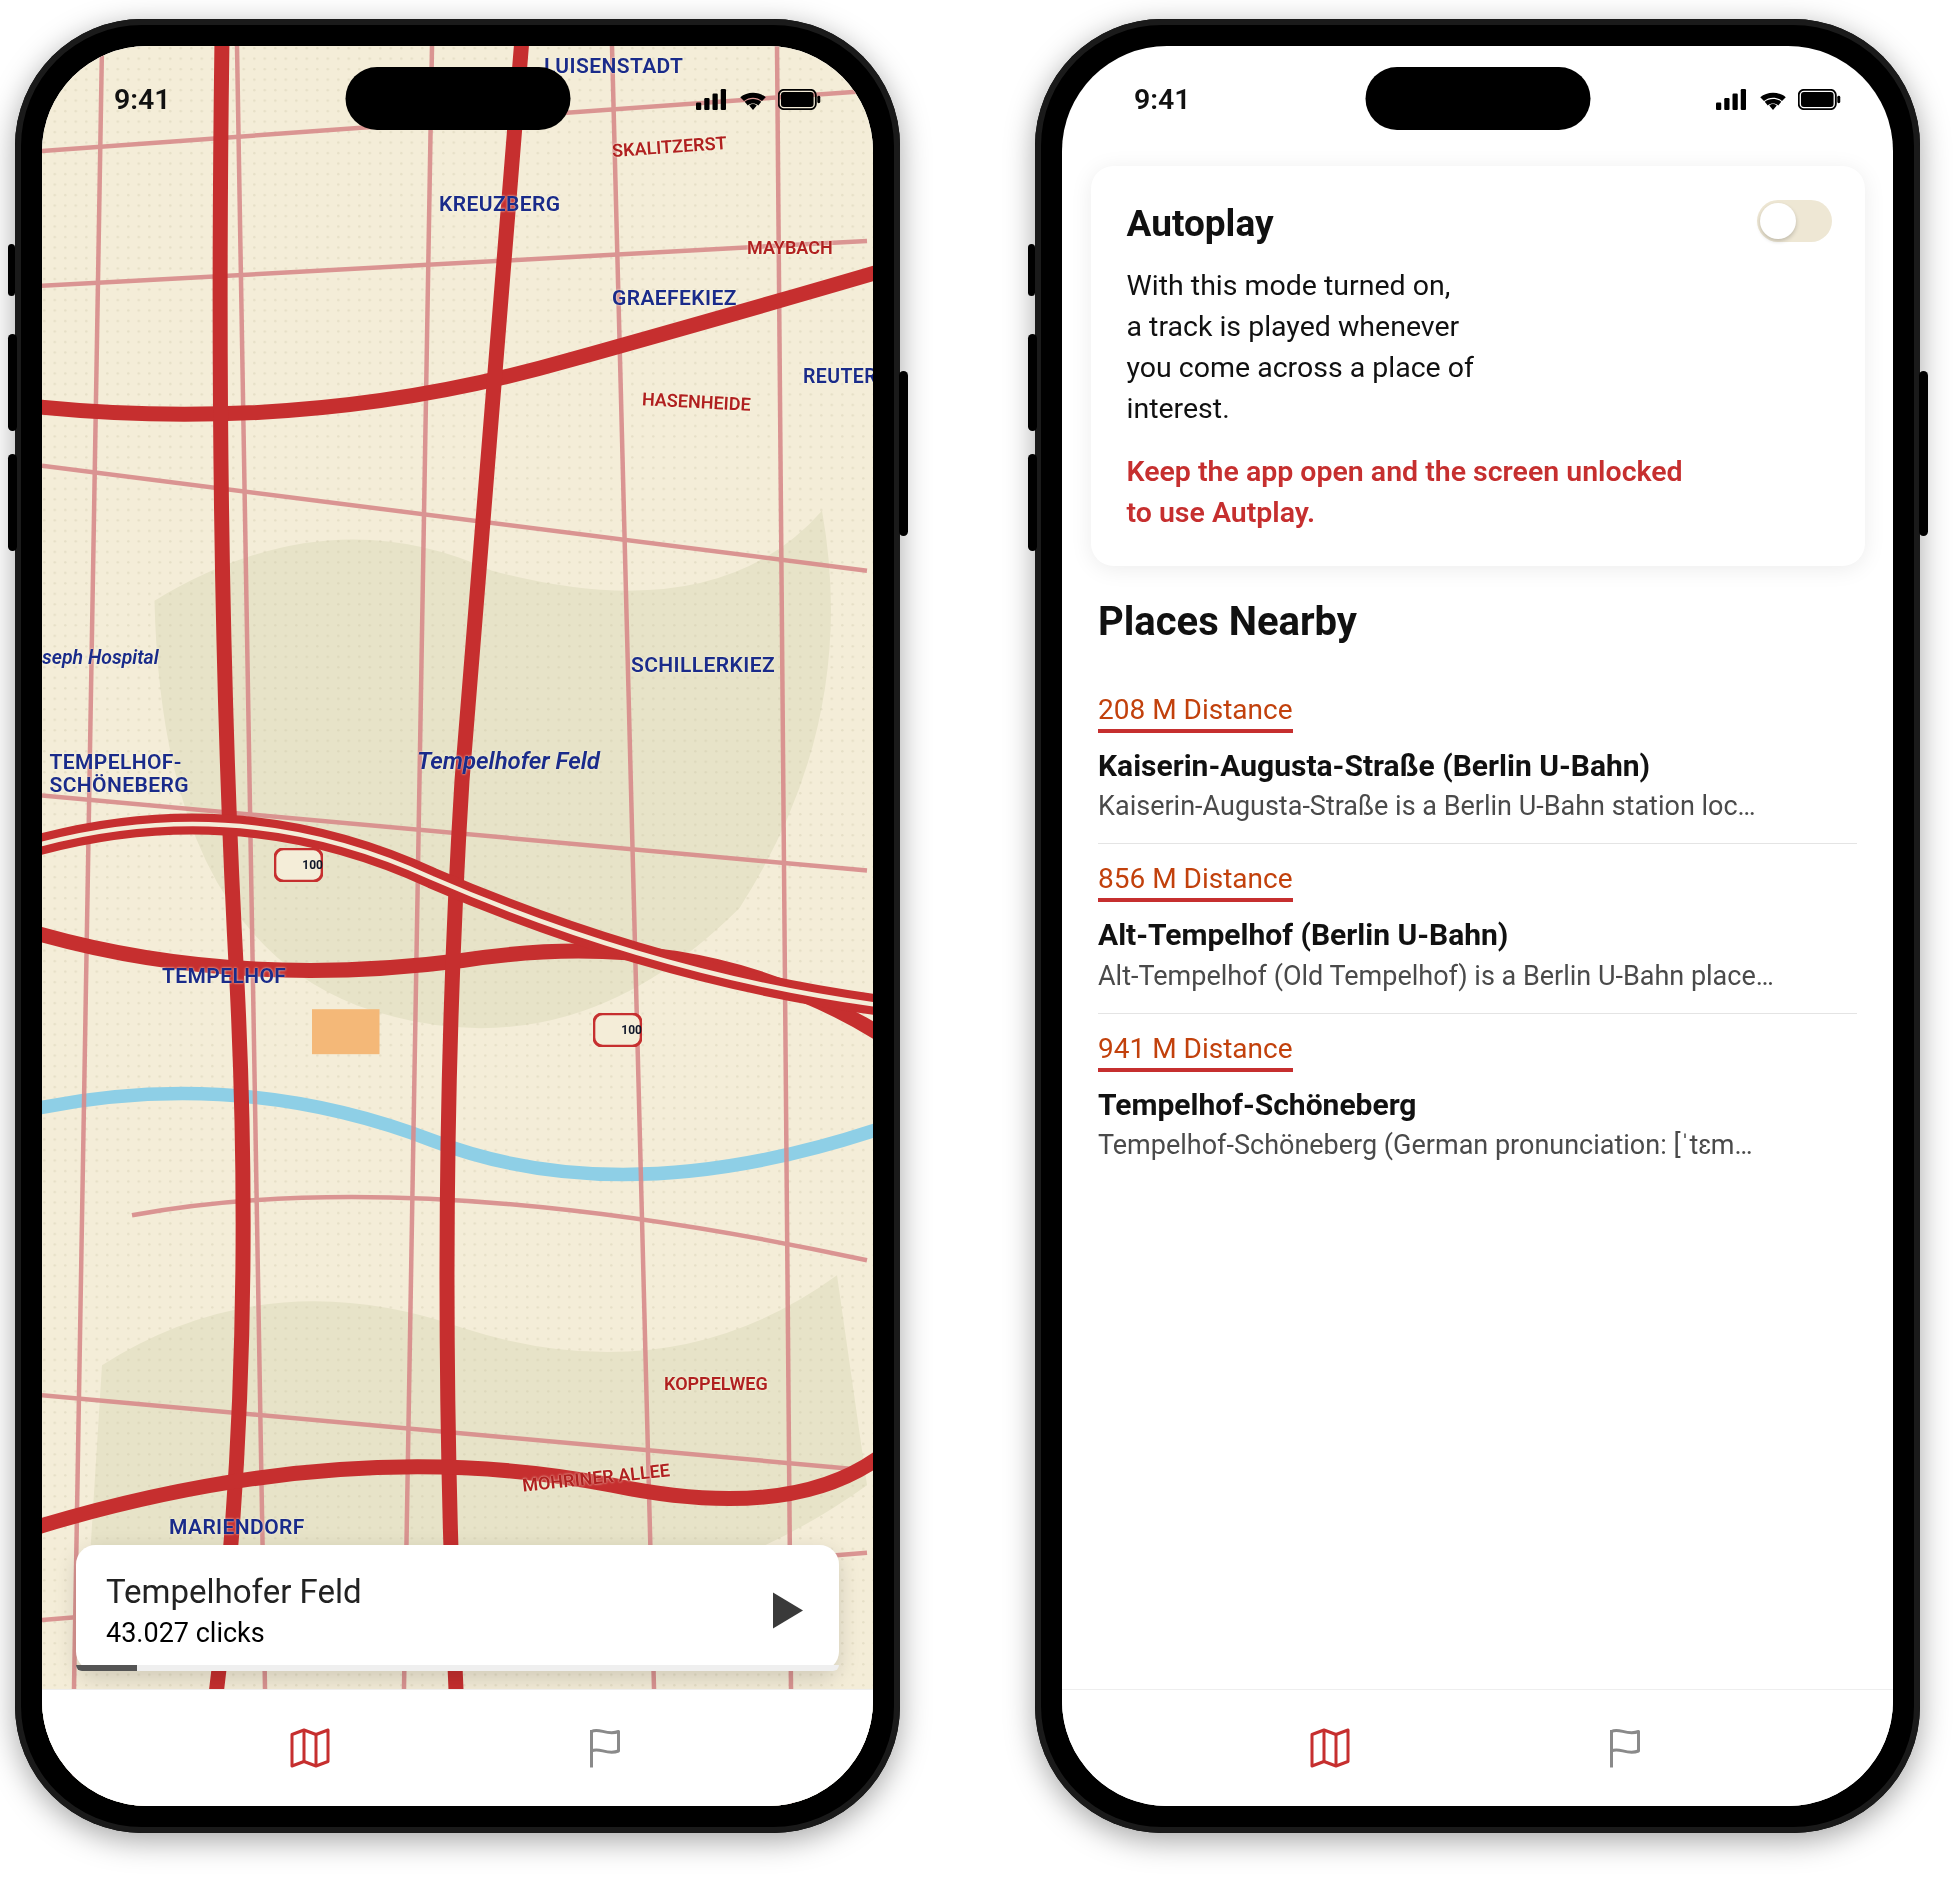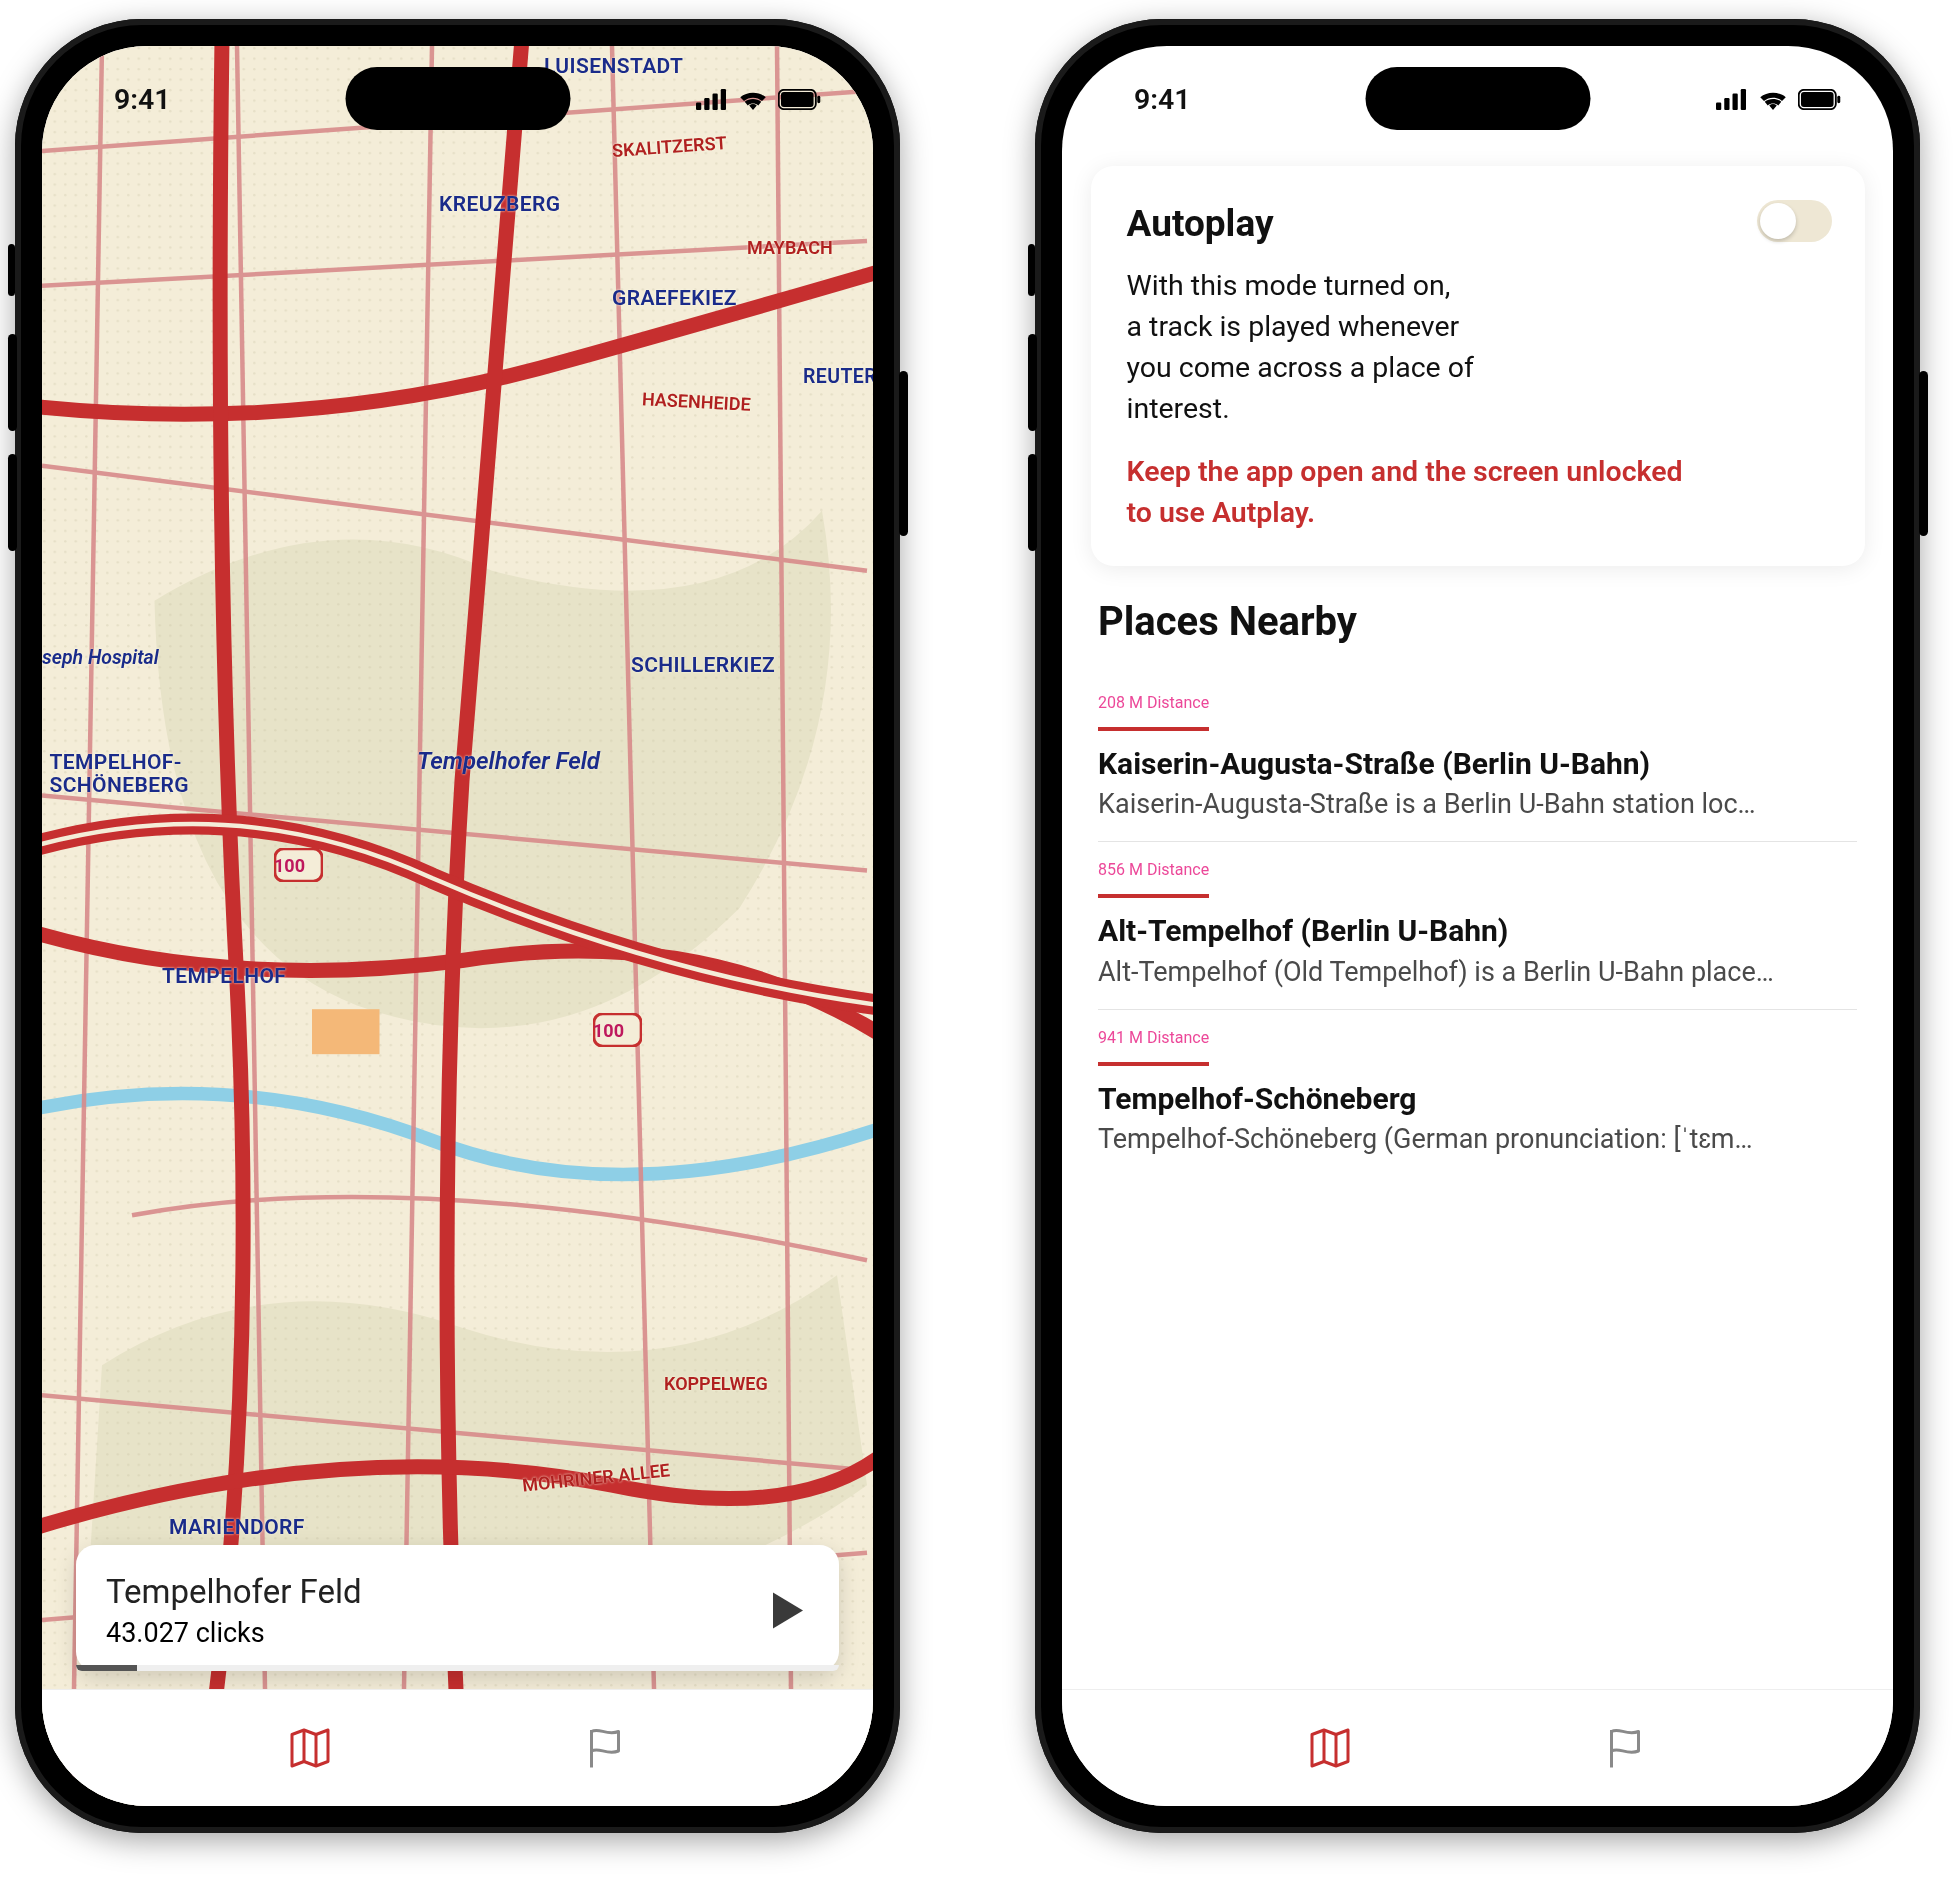--- a/index.html
+++ b/index.html
@@ -80,22 +80,22 @@
   .map-pin svg{filter:drop-shadow(0 3px 3px rgba(0,0,0,.25))}
   .map-label{
     position:absolute;z-index:2;color:#1a2b8a;font-weight:600;font-style:italic;
     text-shadow:0 0 2.2px #fffde6;
     font-size:21px;
   }
   .map-label.red{color:#b02020;font-style:normal;font-weight:600}
   .map-label.upper{text-transform:uppercase;letter-spacing:0.4px;font-style:normal}
 
   
-  .shield{position:absolute;z-index:4;color:#be185d;font-weight:700;font-size:18px;
-    display:flex;align-items:center;justify-content:flex-start}
+  .shield{position:absolute;z-index:4;color:#0f172a;font-weight:700;font-size:12px;
+    display:flex;align-items:center;justify-content:flex-end}
   .shield svg{position:absolute;inset:0}
   .shield span{position:relative}
 
   
   .now-card{
     position:absolute;left:34px;right:34px;bottom:135px;
     background:#fff;border-radius:19.5px;
     box-shadow:0 7.5px 22.5px rgba(0,0,0,.15);
     padding:27px 30px 22.5px;
     display:flex;align-items:center;gap:15px;
@@ -139,21 +139,21 @@
   }
   .toggle-knob{
     position:absolute;top:3px;left:3px;width:36px;height:36px;border-radius:50%;
     background:#fff;box-shadow:0 2.2px 4.5px rgba(0,0,0,.2);
   }
 
   .section-title{font-size:40px;font-weight:700;margin:31.5px 36px 30px}
 
   .place-list{margin:0 36px}
   .place{padding:18px 0 21px;border-bottom:1.5px solid var(--divider)}
-  .place-dist{font-size:16px;color:#ec4899;display:inline-block;border-bottom:4.5px solid var(--red);padding-bottom:15px;margin-bottom:15px}
+  .place-dist{font-size:28px;color:#c2410c;display:inline-block;border-bottom:4.5px solid var(--red);padding-bottom:3px;margin-bottom:15px}
   .place-title{font-size:30px;font-weight:700;margin-bottom:7.5px}
   .place-desc{font-size:27px;color:#4a4a4a;white-space:nowrap;overflow:hidden;text-overflow:ellipsis}
 
   .ellipsis{white-space:nowrap;overflow:hidden;text-overflow:ellipsis}
 </style>
 </head>
 <body>
 
 <div class="phone phone-left">
   <div class="btn-side btn-mute"></div>

